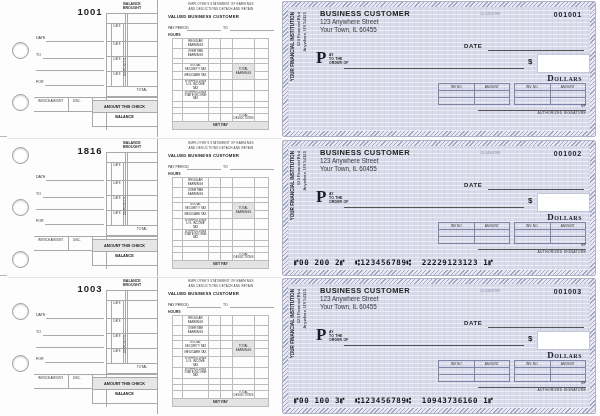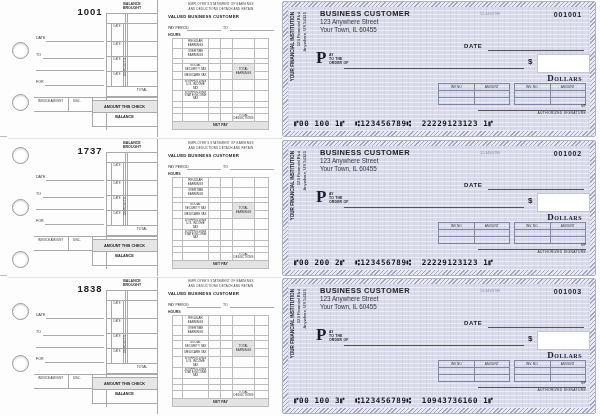--- a/index.html
+++ b/index.html
@@ -302,29 +302,28 @@
             <tr>
                   <td></td>
                   <td></td>
                 </tr>
           </tbody>
             </table>
         </div>
         <div class="cline" style="left:190px;top:103px;width:108px"></div>
         <div class="mp">MP</div>
         <div class="authsig">AUTHORIZED SIGNATURE</div>
-        <div class="micr">⑈00 100 1⑈  ⑆123456789⑆  22229123123 1⑈</div>
       </div>
     </div>
   </div>
 
   <div class="unit" style="top: 139px;">
 
     <div class="stub-left">
-      <div class="stub-num">1737</div>
+      <div class="stub-num">1816</div>
       <div class="bb">
         <div>BALANCE</div>
         <div>BROUGHT</div>
       </div>
 
       <div class="ln v" style="left:78px;top:13px;height:117px"></div>
       <div class="ln v" style="left:129px;top:0;height:137px"></div>
       <div class="ln h" style="left:78px;top:13px;width:51px"></div>
       <div class="ln h" style="left:78px;top:23px;width:51px"></div>
       <div class="ln h" style="left:78px;top:41px;width:51px"></div>
@@ -530,21 +529,21 @@
         <div class="mp">MP</div>
         <div class="authsig">AUTHORIZED SIGNATURE</div>
         <div class="micr">⑈00 200 2⑈  ⑆123456789⑆  22229123123 1⑈</div>
       </div>
     </div>
   </div>
 
   <div class="unit" style="top: 277px;">
 
     <div class="stub-left">
-      <div class="stub-num">1838</div>
+      <div class="stub-num">1003</div>
       <div class="bb">
         <div>BALANCE</div>
         <div>BROUGHT</div>
       </div>
 
       <div class="ln v" style="left:78px;top:13px;height:117px"></div>
       <div class="ln v" style="left:129px;top:0;height:137px"></div>
       <div class="ln h" style="left:78px;top:13px;width:51px"></div>
       <div class="ln h" style="left:78px;top:23px;width:51px"></div>
       <div class="ln h" style="left:78px;top:41px;width:51px"></div>

